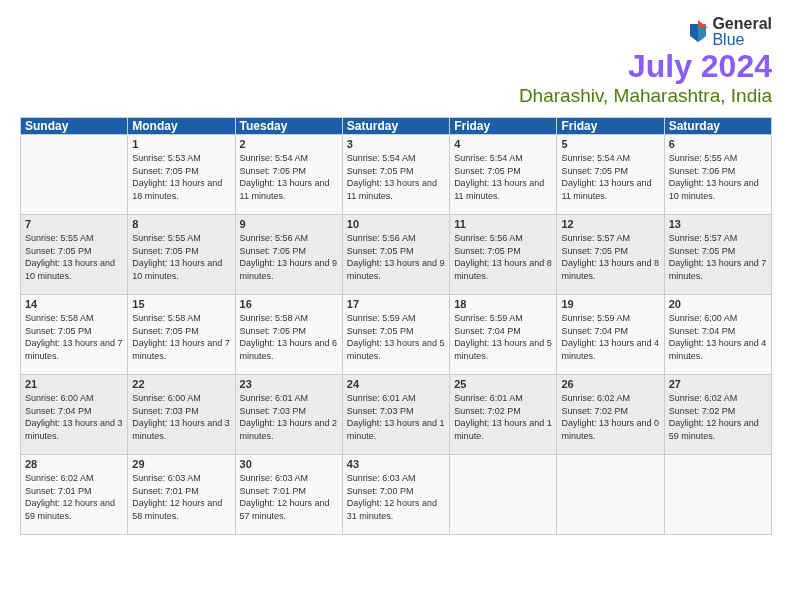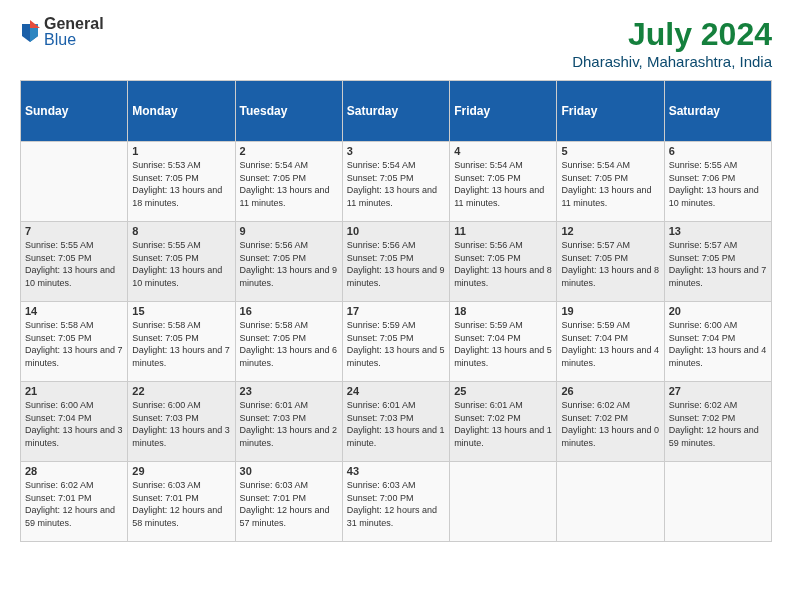--- a/index.html
+++ b/index.html
@@ -11,22 +11,23 @@
       overflow: hidden;
     }
     .page {
       width: 792px;
       height: 612px;
       padding: 16px 20px 10px 20px;
     }
     .header {
       display: flex;
       justify-content: space-between;
-      align-items: flex-start;
+      align-items: flex-end;
       margin-bottom: 10px;
+      flex-direction: column;
     }
     .logo {
       display: flex;
       align-items: center;
     }
     .logo-text {
       display: flex;
       flex-direction: column;
       line-height: 1;
     }
@@ -44,37 +45,37 @@
       width: 20px;
       height: 24px;
       margin-right: 4px;
     }
     .title-block {
       text-align: right;
     }
     .main-title {
       font-size: 32px;
       font-weight: bold;
-      color: #15803d;
+      color: #8b5cf6;
     }
     .subtitle {
-      font-size: 15px;
-      color: #0c4a6e;
+      font-size: 19px;
+      color: #4d7c0f;
     }
     .calendar {
       width: 100%;
       border-collapse: collapse;
       table-layout: fixed;
     }
     .calendar thead tr th {
       background: #1a5fa8;
       color: #fff;
       font-size: 12px;
       font-weight: bold;
-      padding: 23px 4px;
+      padding: 1px 4px;
       border: 1px solid #ccc;
       text-align: left;
     }
     .calendar tbody tr td {
       border: 1px solid #ccc;
       vertical-align: top;
       padding: 3px 4px;
       font-size: 9.5px;
       color: #333;
       height: 80px;

